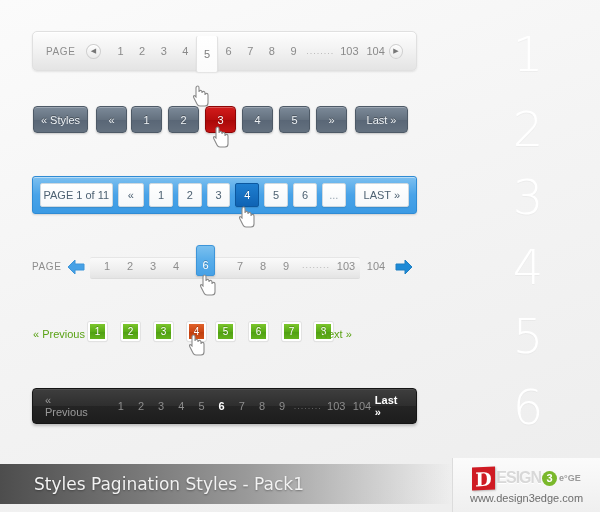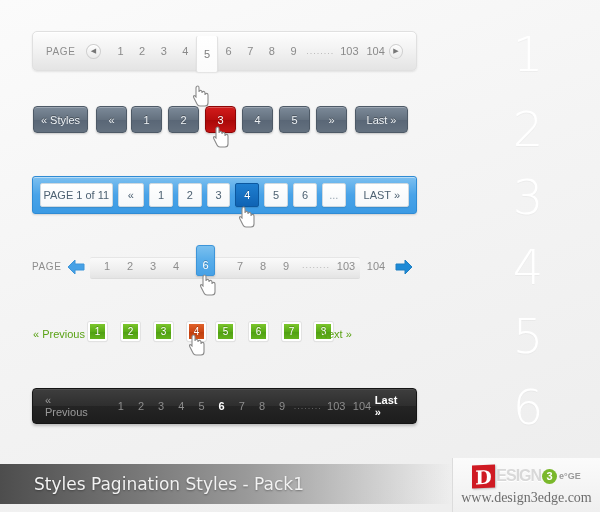--- a/index.html
+++ b/index.html
@@ -163,21 +163,21 @@
     font-family:"DejaVu Serif", serif; font-weight:bold; font-size:19px;
     display:flex; align-items:center; justify-content:center;
     transform:skewY(-3deg); box-shadow:1px 1px 2px rgba(0,0,0,.25);
   }
   .logo-esign { font-size:16px; font-weight:bold; color:#d8d8d8;
     letter-spacing:-1px; margin-left:1px; text-shadow:0 1px 0 #fff; }
   .logo-3 { width:15px;height:15px;border-radius:50%;background:#7ab82b;color:#fff;
     font-size:11px;font-weight:bold;display:flex;align-items:center;justify-content:center;
     margin-left:1px; }
   .logo-edge { font-size:9px; font-weight:bold; color:#9a9a9a; margin-left:2px; }
-  .logo-url { font-size:14px; color:#6d6d6d;font-family:Liberation Serif, serif; }
+  .logo-url { font-size:11px; color:#6d6d6d; }
 </style>
 </head>
 <body>
 
 <div class="ghost-col">
   <div class="ghost-num" style="top:30px">1</div>
   <div class="ghost-num" style="top:105px">2</div>
   <div class="ghost-num" style="top:173px">3</div>
   <div class="ghost-num" style="top:243px">4</div>
   <div class="ghost-num" style="top:312px">5</div>

